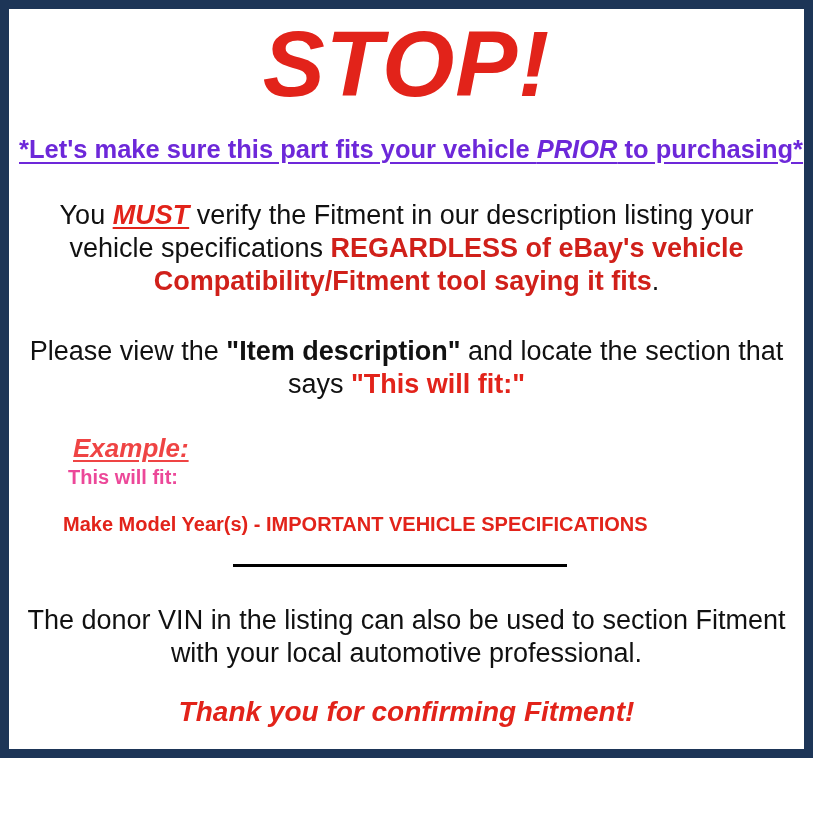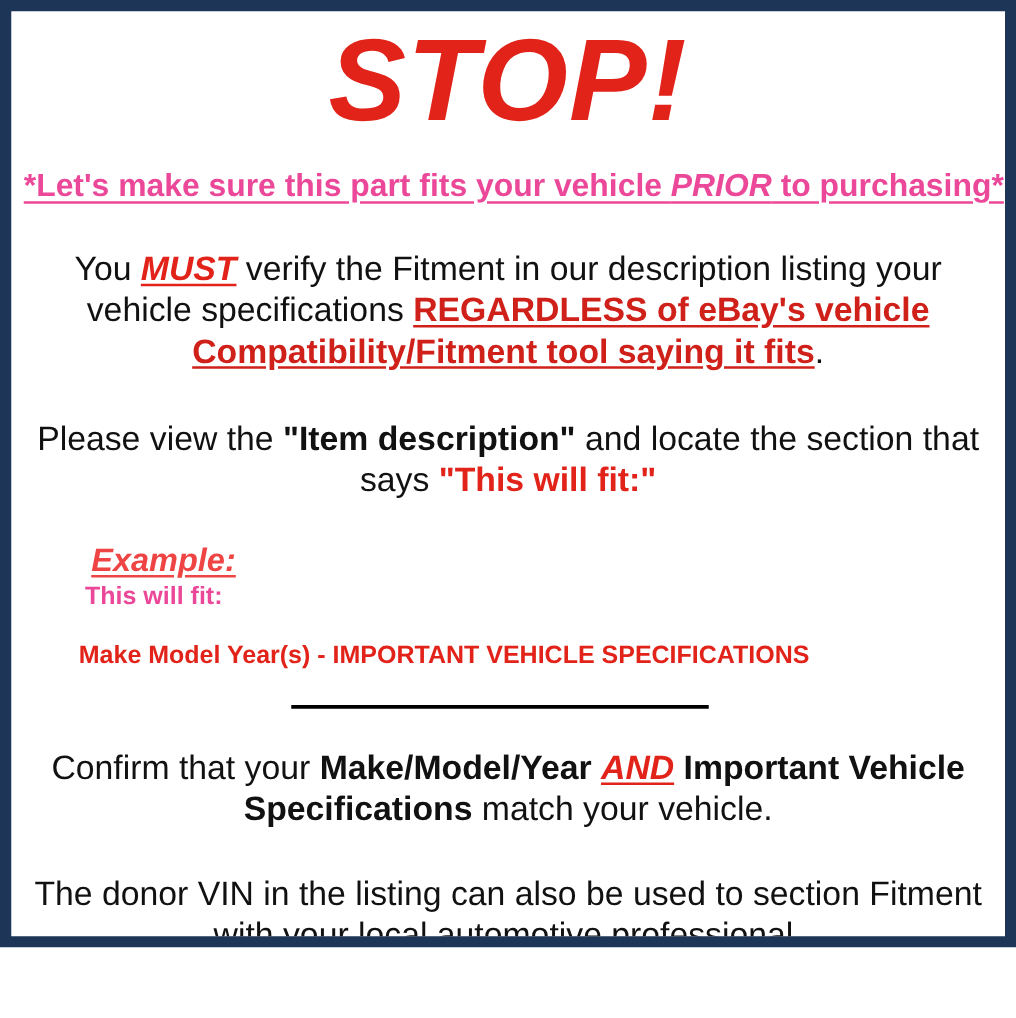--- a/index.html
+++ b/index.html
@@ -38,21 +38,21 @@
     font-size: 93px;
     line-height: 1.0;
     letter-spacing: 1px;
     margin: 9px 0 0 0;
     padding: 0;
   }
 
   
   .tagline {
     text-align: center;
-    color: #ec4899;
+    color: #6d28d9;
     font-weight: bold;
     font-size: 25.5px;
     line-height: 1.15;
     text-decoration: underline;
     text-underline-offset: 4px;
     margin: 24px 0 0 0;
     white-space: nowrap;
   }
   .tagline .ital {
     font-style: italic;
@@ -71,21 +71,21 @@
   .para.p1 { margin-top: 35px; }
   .para.p2 { margin-top: 37px; }
   .para.p-confirm { margin-top: 30px; }
   .para.p-vin { margin-top: 36px; }
 
   .bold      { font-weight: bold; }
   .redbold   { color: #e2231a; font-weight: bold; }
   .emph-red  { color: #e2231a; font-weight: bold; font-style: italic;
                text-decoration: underline; text-underline-offset: 3px; }
   .u-redbold { color: #d0201a; font-weight: bold;
-               text-decoration: underline; text-underline-offset: 3px; }
+               text-underline-offset: 3px; }
 
   
   .example-block {
     margin-top: 33px;
     padding-left: 46px;
     text-align: left;
   }
   .example-label {
     display: inline-block;
     color: #ef4444;
@@ -157,20 +157,19 @@
         <span class="example-label">Example:</span>
       </div>
       <div class="fits-label">This will fit:</div>
       <div class="fits-detail">Make Model Year(s) - IMPORTANT VEHICLE SPECIFICATIONS</div>
     </div>
 
     <div class="divider-wrap">
       <div class="divider"></div>
     </div>
 
-    <p class="para p-confirm"><span>Confirm that your </span><span class="bold">Make/Model/Year </span><span class="emph-red">AND</span><span class="bold"> Important Vehicle Specifications</span><span> match your vehicle.</span></p>
 
     <p class="para p-vin">The donor VIN in the listing can also be used to section Fitment with your local automotive professional.</p>
 
     <div class="thanks">Thank you for confirming Fitment!</div>
 
   </div>
 </div>
 
 </body></html>

